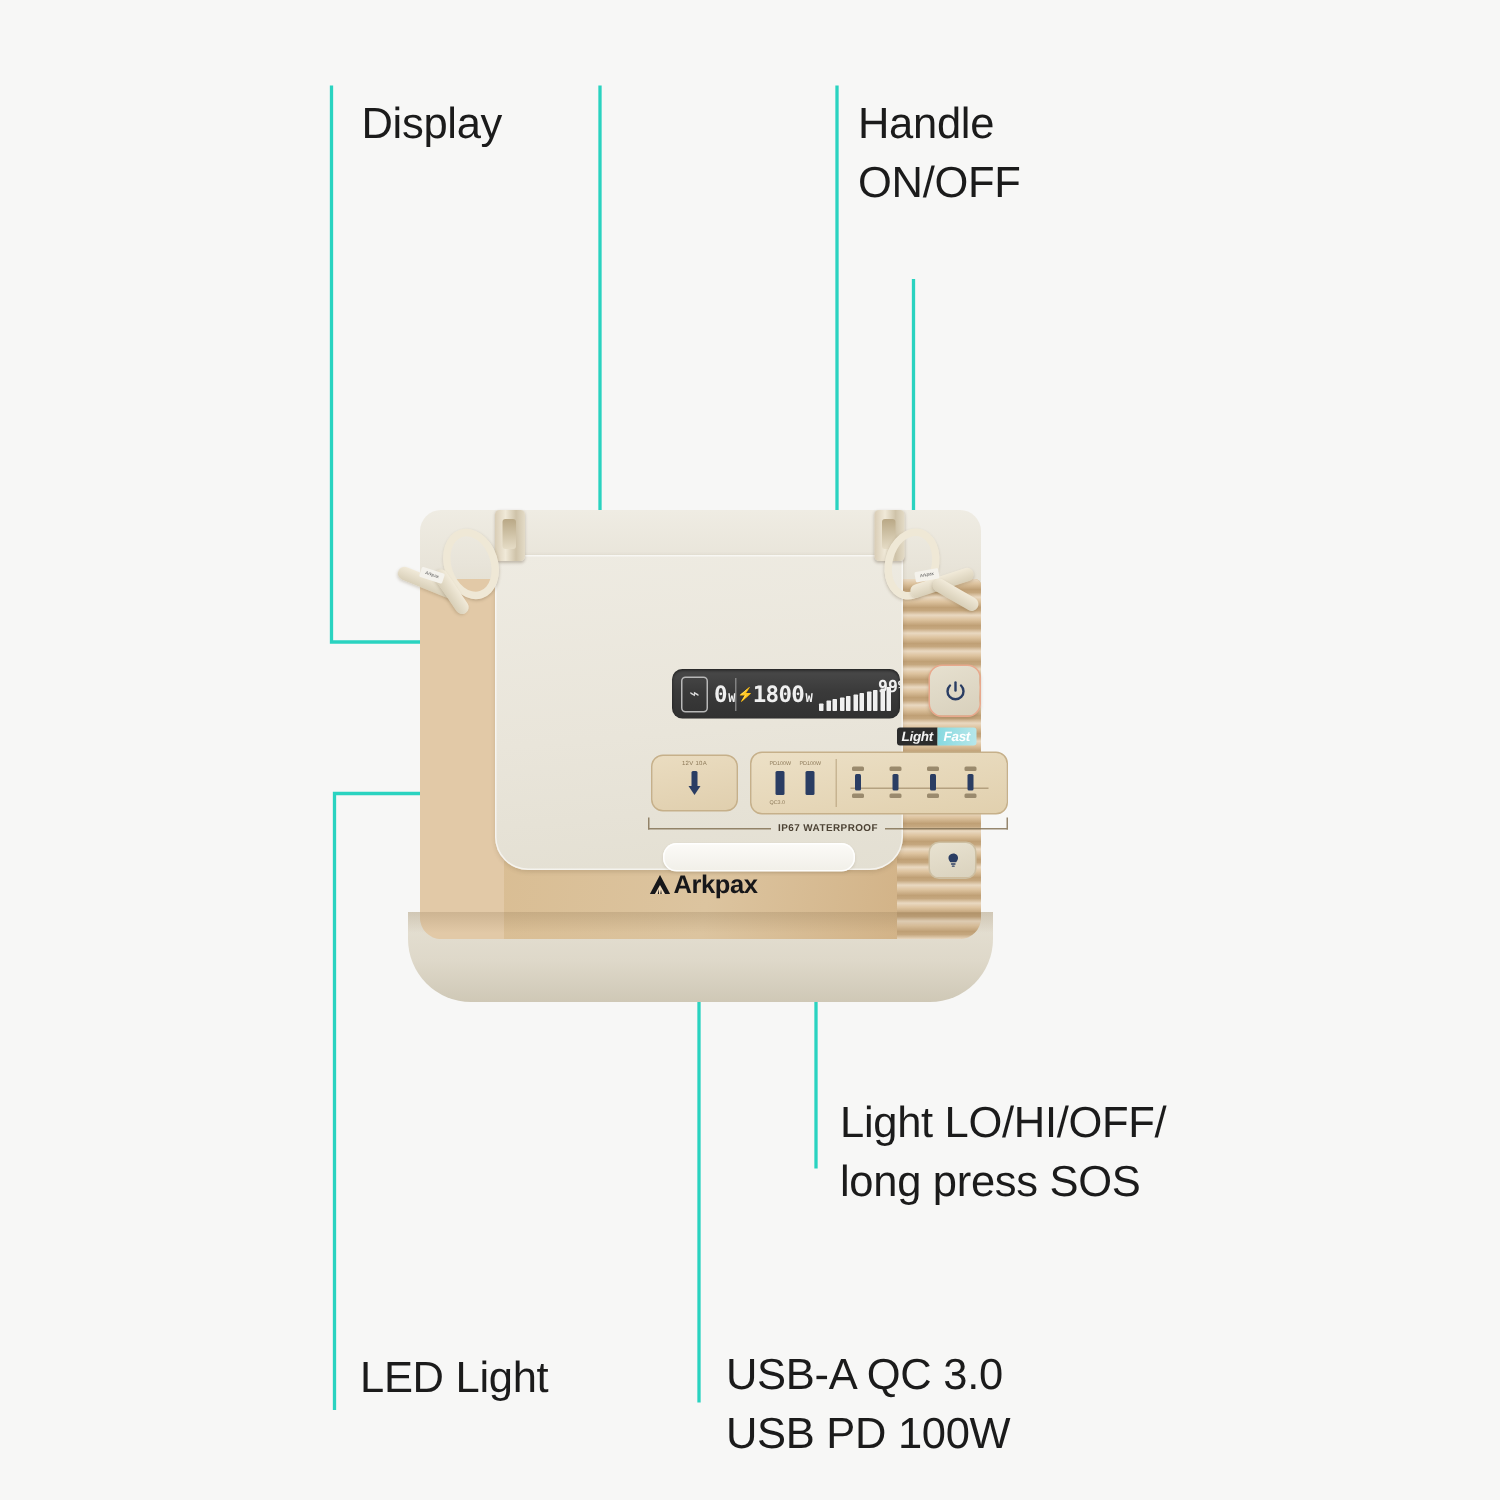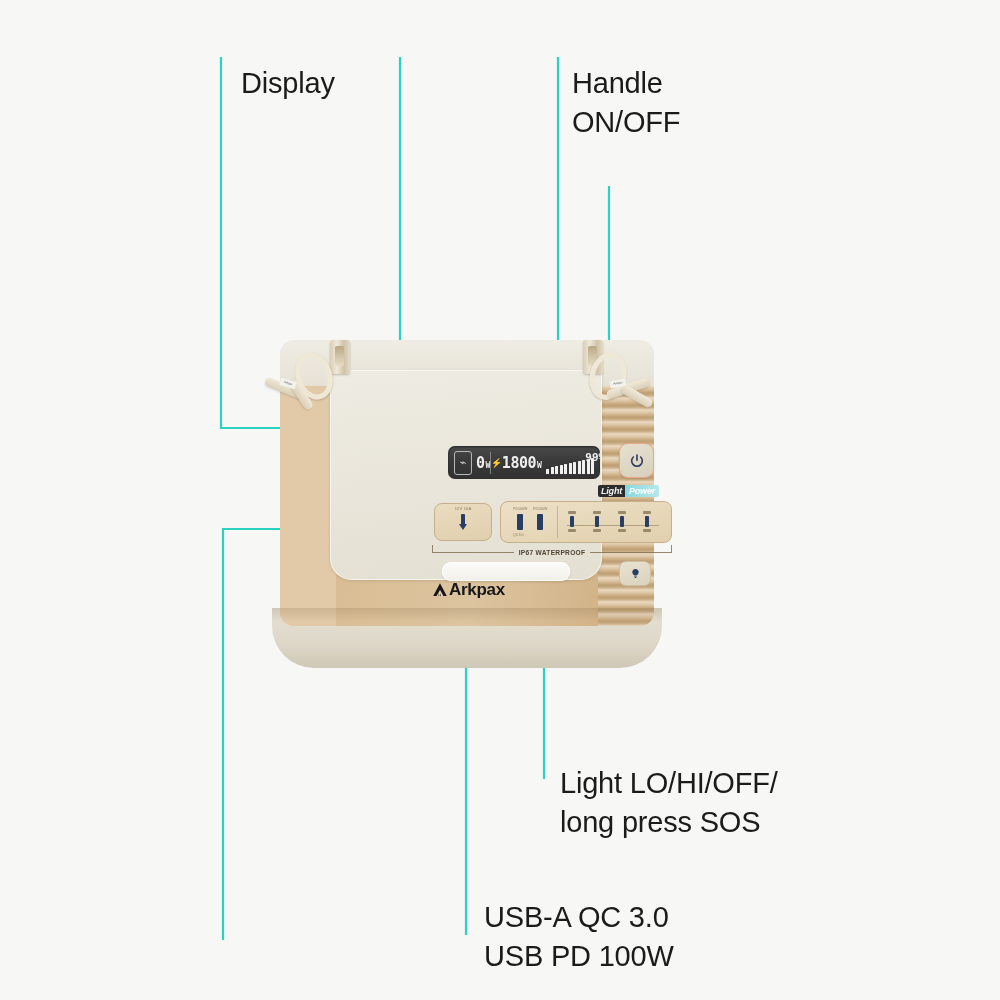--- a/index.html
+++ b/index.html
@@ -244,24 +244,25 @@
 
       <path d="M466,935 L466,482"></path>
 
       <path d="M223,940 L223,529 L391,529"></path>
     </g>
   </svg>
 
   <div class="callout" style="left:241px;top:64px;">Display</div>
   <div class="callout" style="left:572px;top:64px;">Handle
 ON/OFF</div>
-  <div class="callout" style="left:560px;top:764px;">Light LO/HI/OFF/
+  <div class="callout" style="left:560px;top:730px;">Light LO/HI/OFF/
 long press SOS</div>
   <div class="callout" style="left:484px;top:898px;">USB-A QC 3.0
 USB  PD 100W</div>
+  <div class="callout" style="left:240px;top:900px;">LED Light</div>
 
   <div id="product">
 
     <div class="base"></div>
 
     <div class="body-top"></div>
 
     <div class="body-main"></div>
     <div class="ribs"></div>
     <div class="ribs-right"></div>
@@ -299,21 +300,21 @@
 
       <div class="pwr-btn">
         <svg viewBox="0 0 24 24" fill="none" stroke="#2a3d63" stroke-width="2.4" stroke-linecap="round">
           <path d="M12 3 L12 11"></path>
           <path d="M6.5 6 A8 8 0 1 0 17.5 6"></path>
         </svg>
       </div>
 
       <div class="badge">
         <span class="b1">Light</span>
-          <span class="b2">Power</span>
+          <span class="b2">Fast</span>
       </div>
 
       <div class="mod-car">
         <span class="mod-lbl">12V 10A</span>
         <div class="car-socket">
           <span class="pin"></span>
             <span class="tri"></span>
         </div>
       </div>
 

